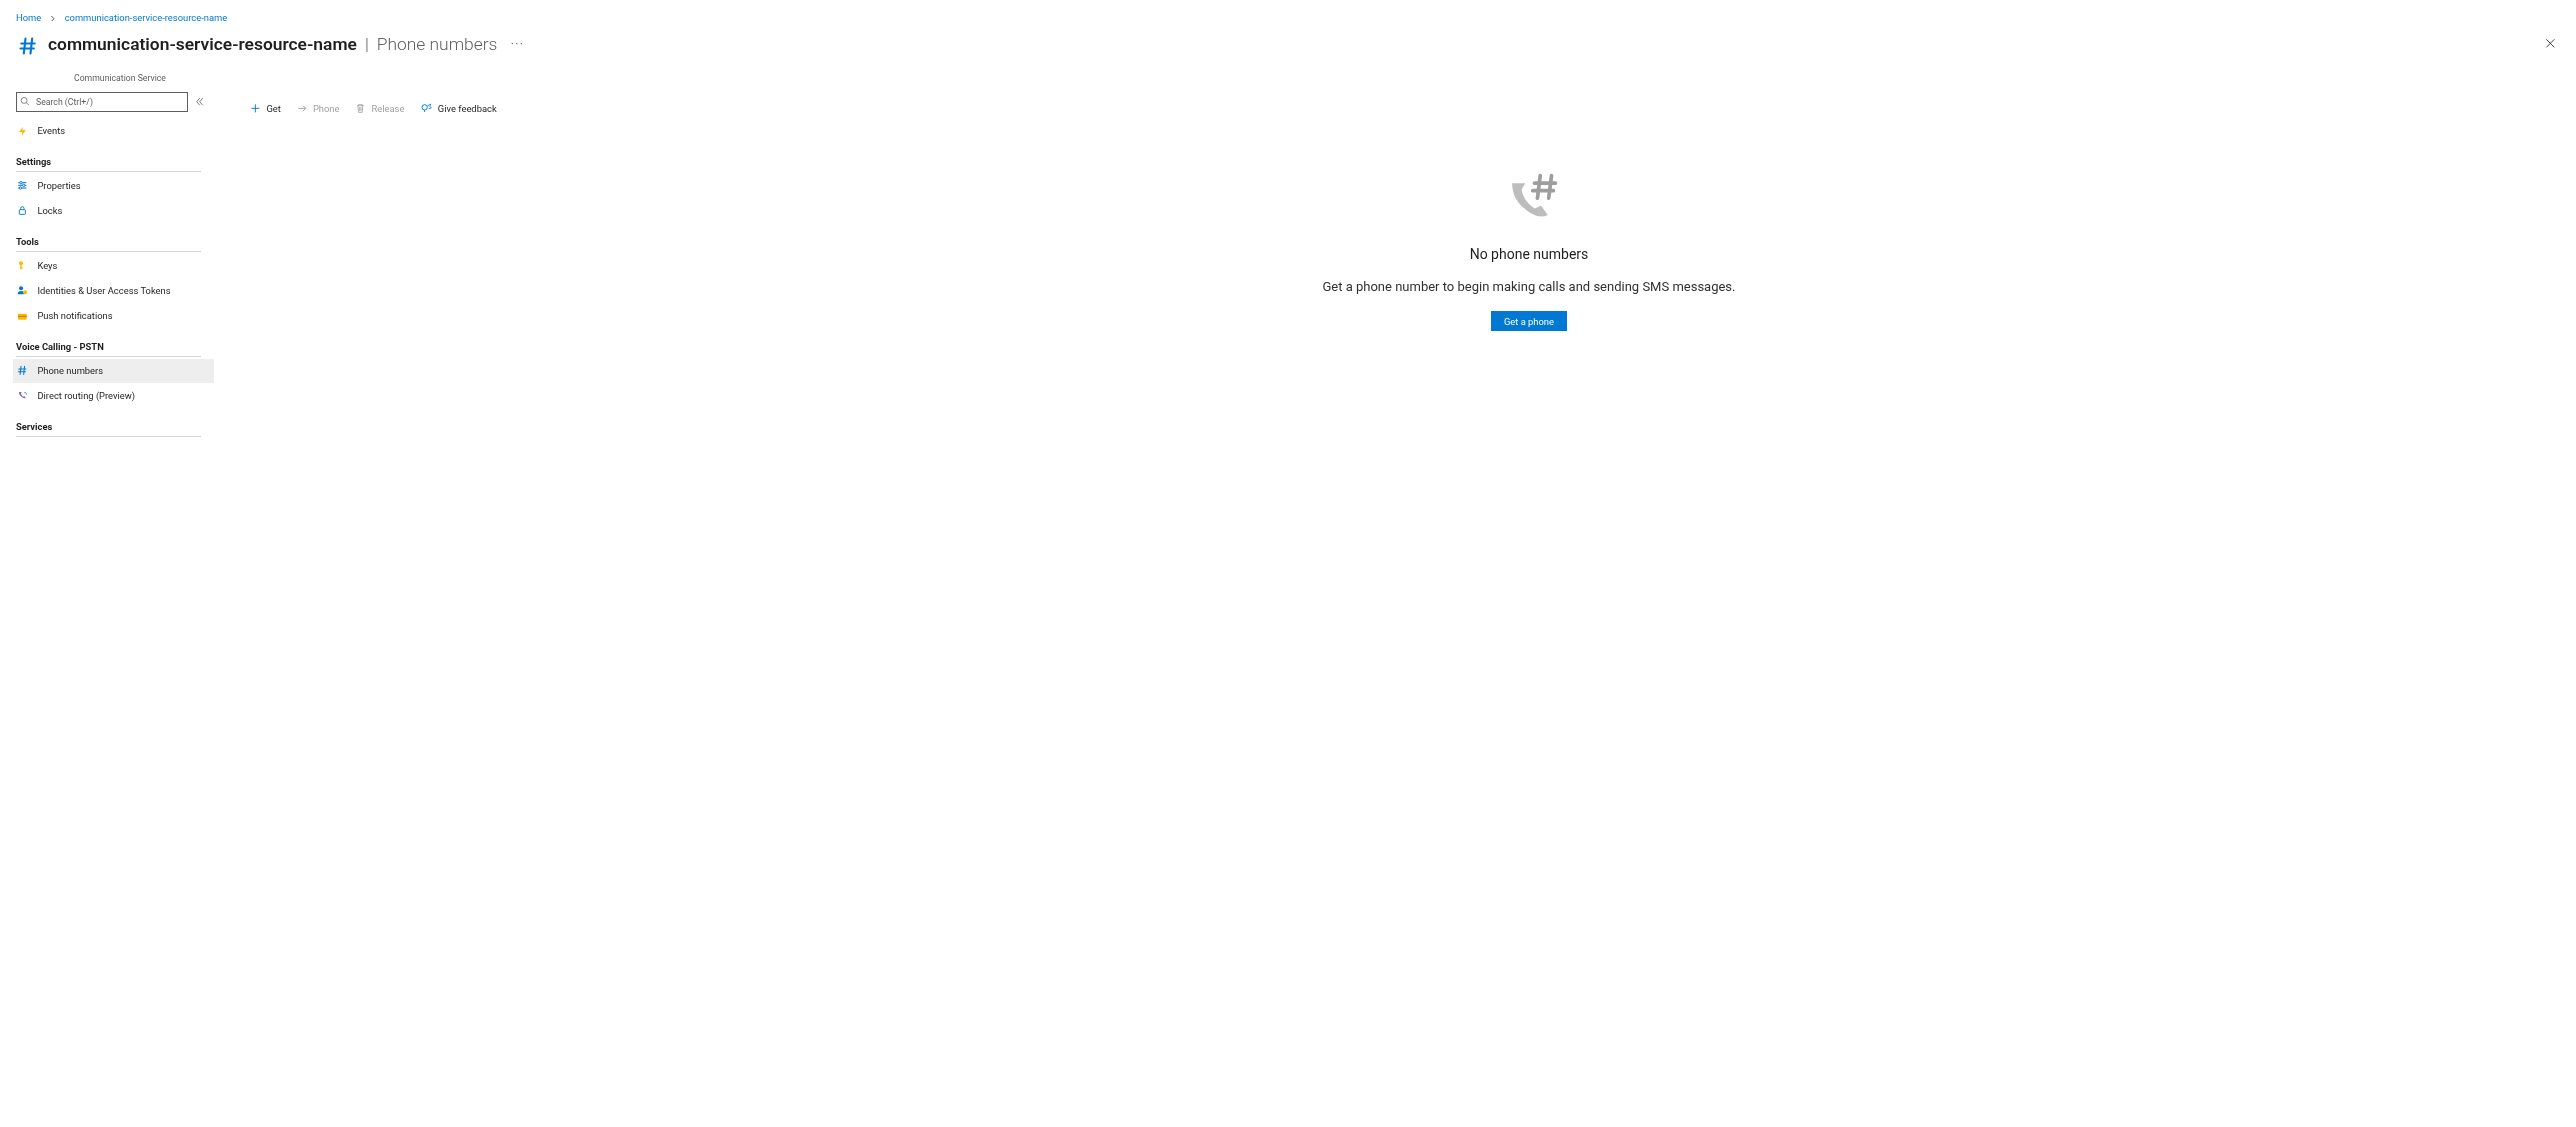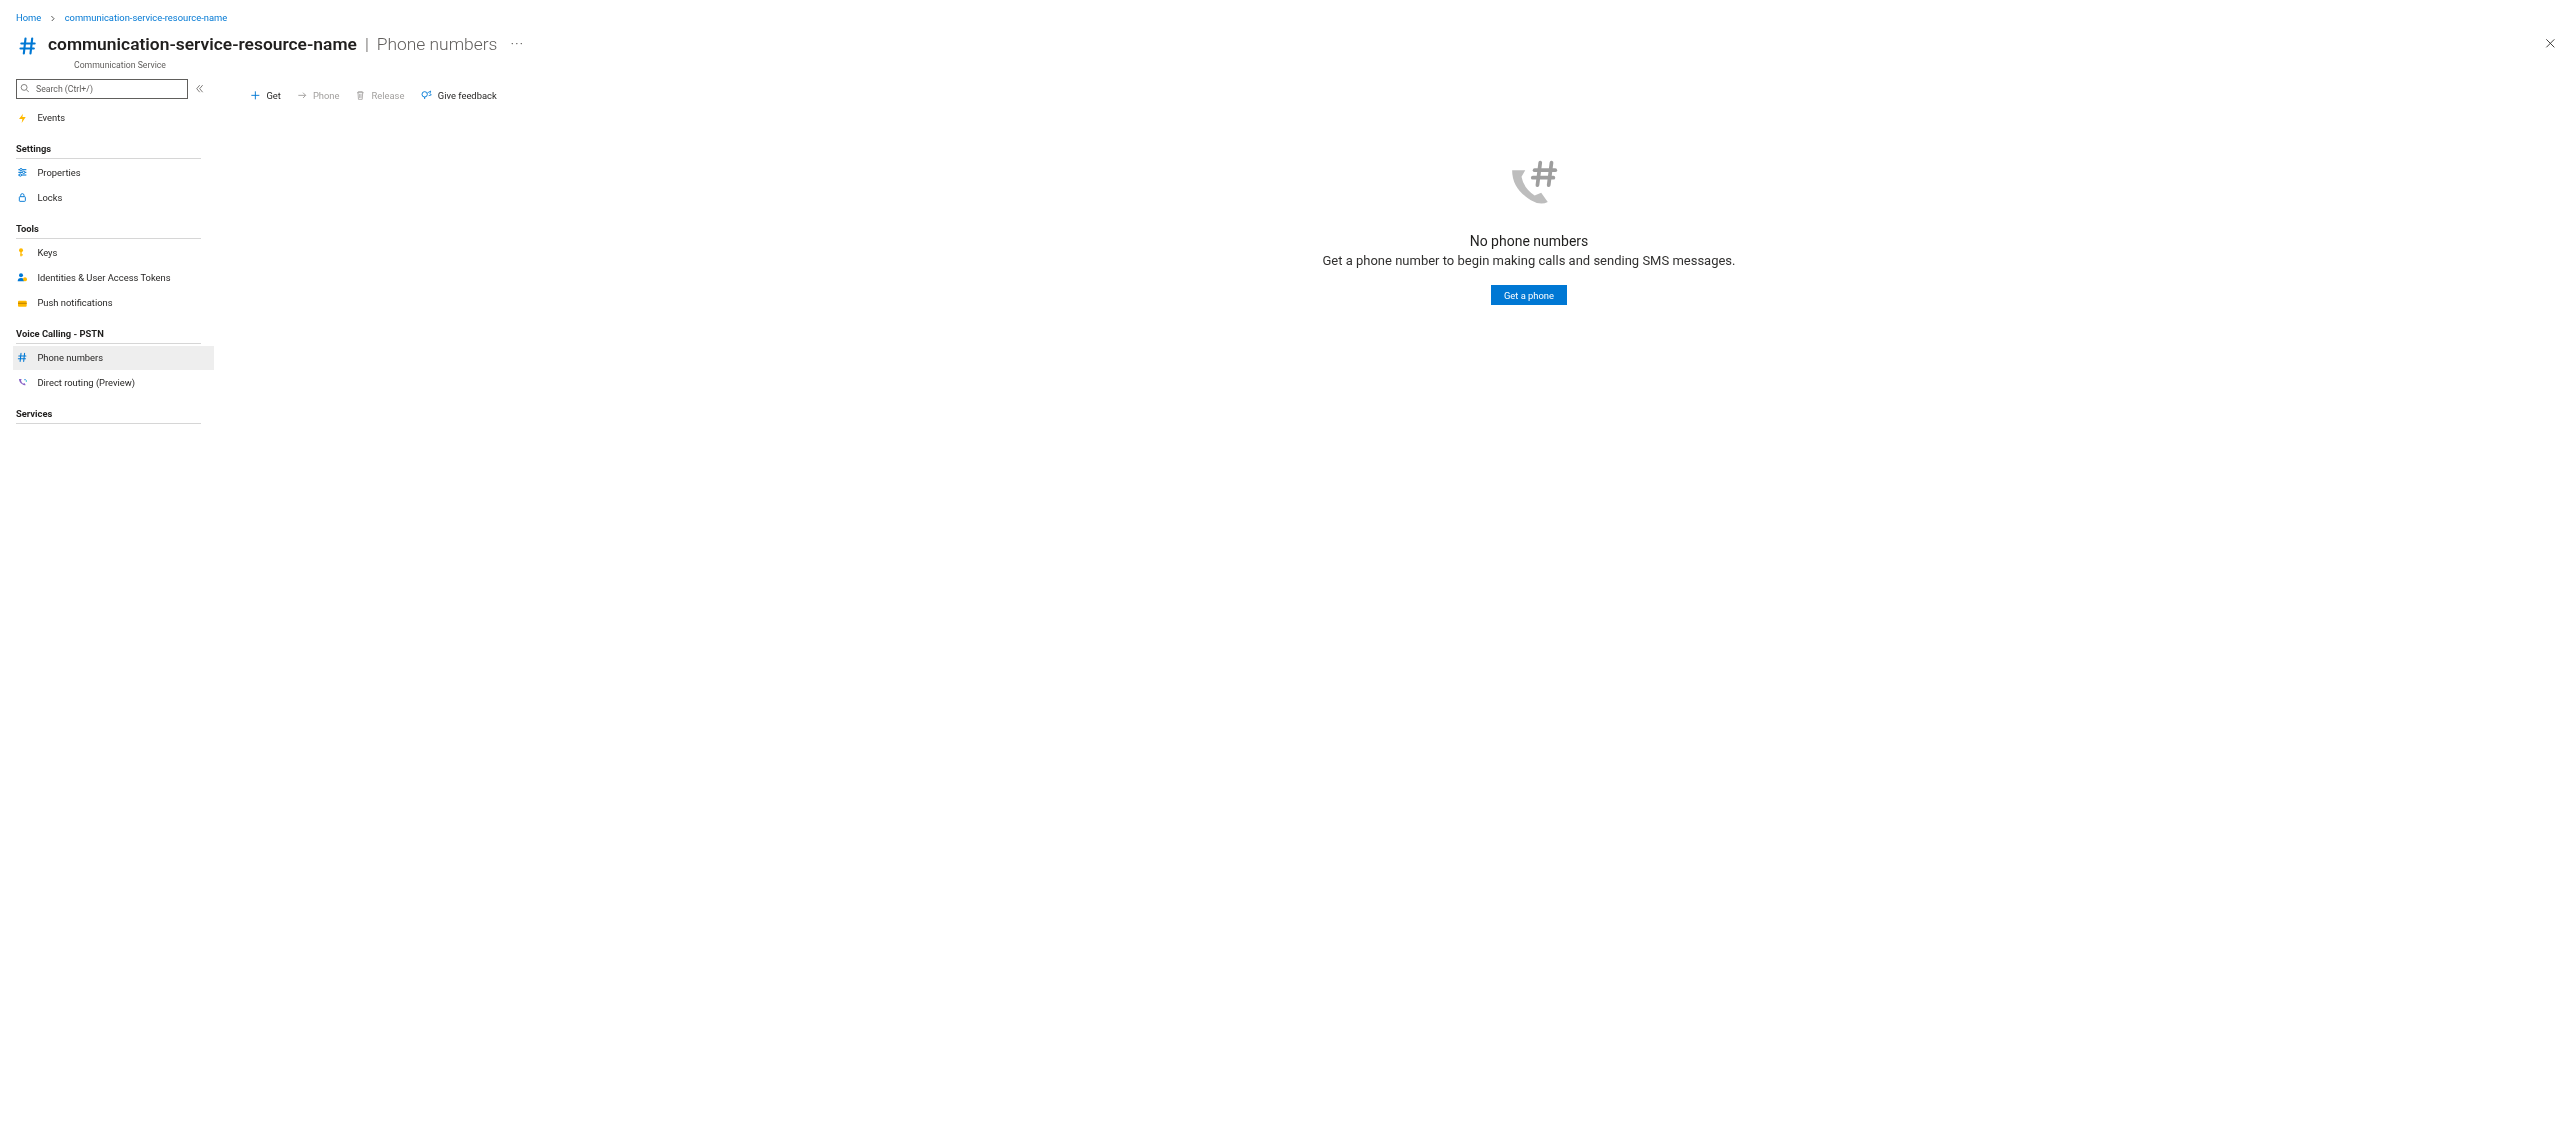--- a/index.html
+++ b/index.html
@@ -34,21 +34,21 @@
     justify-content: space-between;
     padding: 5.4px 16px 6.7px 16px;
   }
   .header-left { display: flex; align-items: flex-start; gap: 8px; }
   .header-icon { width: 24px; height: 24px; display:flex; align-items:center; justify-content:center; flex-shrink:0; }
   .header-titles { display: flex; flex-direction: column; }
   .title-row { display:flex; align-items:baseline; gap:8px; flex-wrap:wrap; }
   .title-main { font-size: 17.4px; font-weight: 600; color: #201f1e; }
   .title-sep { font-size: 17.4px; font-weight: 300; color: #605e5c; }
   .title-sub { font-size: 17.4px; font-weight: 300; color: #605e5c; }
-  .subtitle { font-size: 8.7px; color: #605e5c; margin-top: 6px; padding-left: 26px; }
+  .subtitle { font-size: 8.7px; color: #605e5c; margin-top: 19px; padding-left: 26px; }
   .more-icon { color:#605e5c; font-size:12px; letter-spacing:1.3px; cursor:pointer; padding:2.7px 5.4px; align-self:center; }
   .close-btn { cursor:pointer; padding:4px; display:flex; align-items:center; justify-content:center; }
   
   .body {
     display: flex;
     flex: 1;
     min-height: 0;
     gap: 8px;
   }
   
@@ -115,21 +115,21 @@
   .tool-btn.disabled { color:#a19f9d; cursor:default; }
   .tool-btn .tico { display:flex; align-items:center; justify-content:center; }
   .empty-area {
     flex:1;
     display:flex;
     flex-direction:column;
     align-items:center;
     padding-top:81px;
   }
   .empty-icon { margin-bottom:13.4px; }
-  .empty-title { font-size:14px; font-weight:400; color:#201f1e; margin-bottom:4px; }
+  .empty-title { font-size:14px; font-weight:400; color:#201f1e; margin-bottom:17px; }
   .empty-text  { font-size:13px; color:#323130; margin-bottom:17.4px; text-align:center; }
   .primary-btn {
     background:#0078d4; color:#fff; border:none; height:20px;
     padding:0 13.4px; font-size:9.4px; font-family:inherit; cursor:pointer;
   }
 </style>
 </head>
 <body>
 
 <div class="root">

